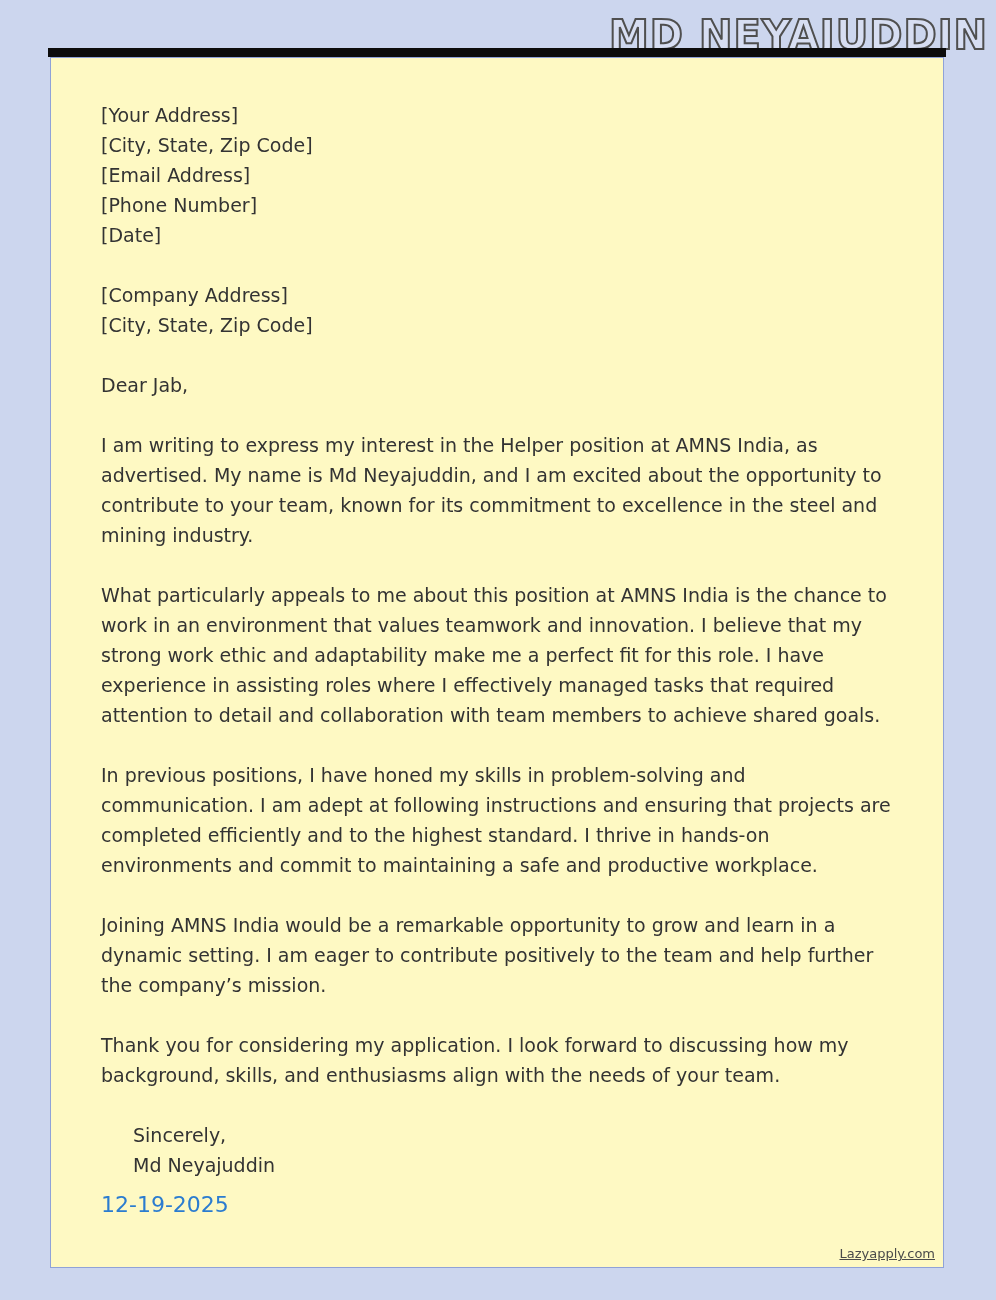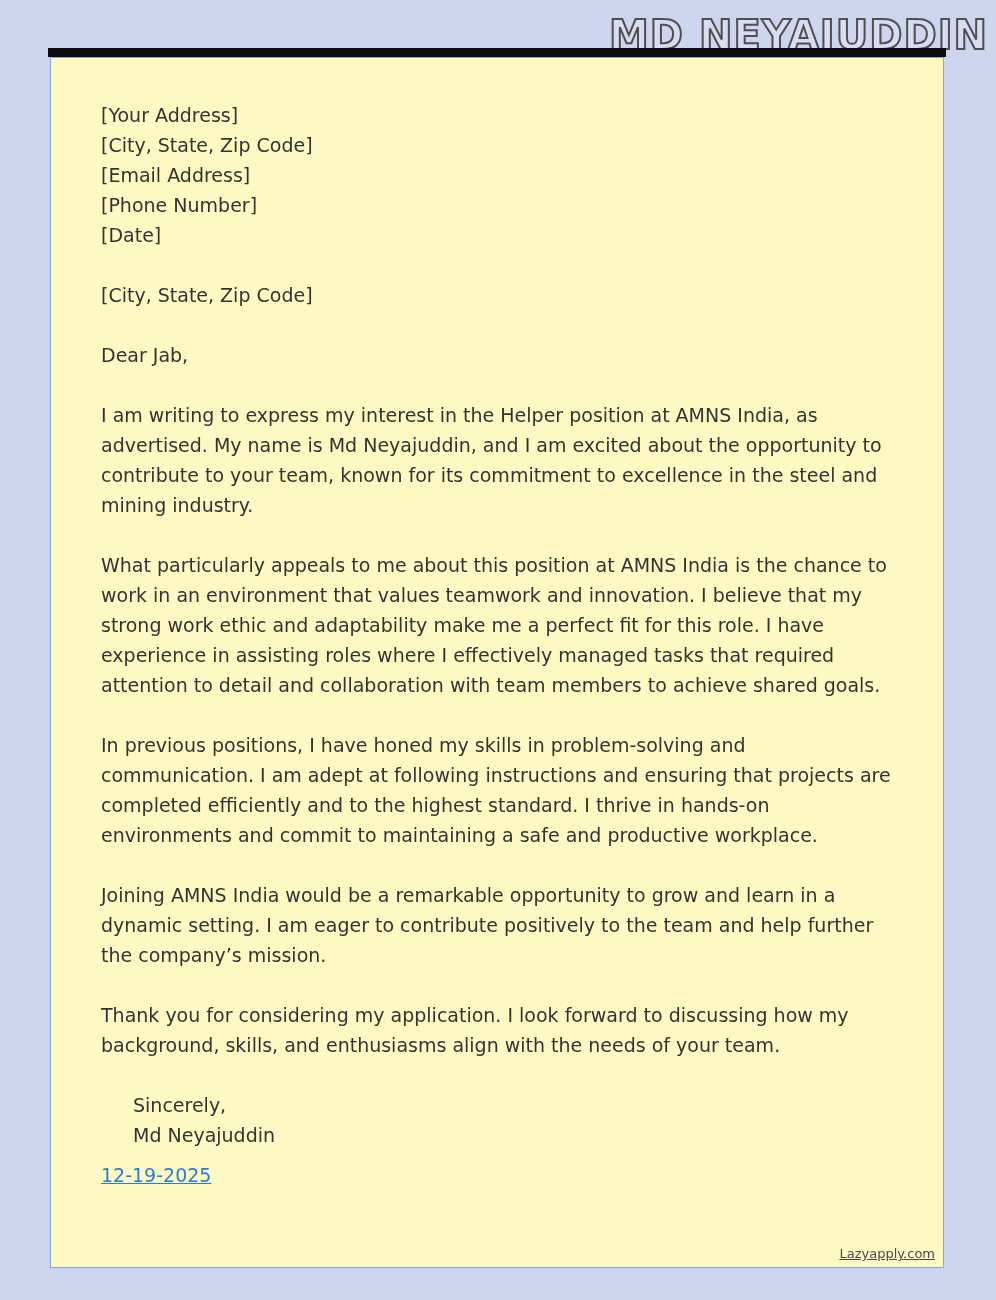--- a/index.html
+++ b/index.html
@@ -51,23 +51,22 @@
       color: #333333;
       font-size: 19px;
       line-height: 30px;
     }
     .block { margin: 0 0 30px 0; }
     .para  { margin: 0 0 30px 0; }
     .line  { white-space: pre-wrap; }
     .date-line {
       color: #2b7cd0;
       margin-top: 10px;
-      font-size: 19px;
+      font-size: 22px;
       line-height: 30px;
-      text-decoration: underline;
     }
     .watermark {
       position: absolute;
       right: 8px;
       bottom: 6px;
       font-size: 13px;
       color: #4a4a4a;
       text-decoration: underline;
     }
   </style>
@@ -85,20 +84,21 @@
 
       <div class="block">
         <div class="line">[Your Address]</div>
         <div class="line">[City, State, Zip Code]</div>
         <div class="line">[Email Address]</div>
         <div class="line">[Phone Number]</div>
         <div class="line">[Date]</div>
       </div>
 
       <div class="block">
+        <div class="line">[Company Address]</div>
         <div class="line">[City, State, Zip Code]</div>
       </div>
 
       <div class="block">Dear Jab,</div>
 
       <div class="para">I am writing to express my interest in the Helper position at AMNS India, as advertised. My name is Md Neyajuddin, and I am excited about the opportunity to contribute to your team, known for its commitment to excellence in the steel and mining industry.</div>
       <div class="para">What particularly appeals to me about this position at AMNS India is the chance to work in an environment that values teamwork and innovation. I believe that my strong work ethic and adaptability make me a perfect fit for this role. I have experience in assisting roles where I effectively managed tasks that required attention to detail and collaboration with team members to achieve shared goals.</div>
       <div class="para">In previous positions, I have honed my skills in problem-solving and communication. I am adept at following instructions and ensuring that projects are completed efficiently and to the highest standard. I thrive in hands-on environments and commit to maintaining a safe and productive workplace.</div>
       <div class="para">Joining AMNS India would be a remarkable opportunity to grow and learn in a dynamic setting. I am eager to contribute positively to the team and help further the company’s mission.</div>
       <div class="para">Thank you for considering my application. I look forward to discussing how my background, skills, and enthusiasms align with the needs of your team.</div>

